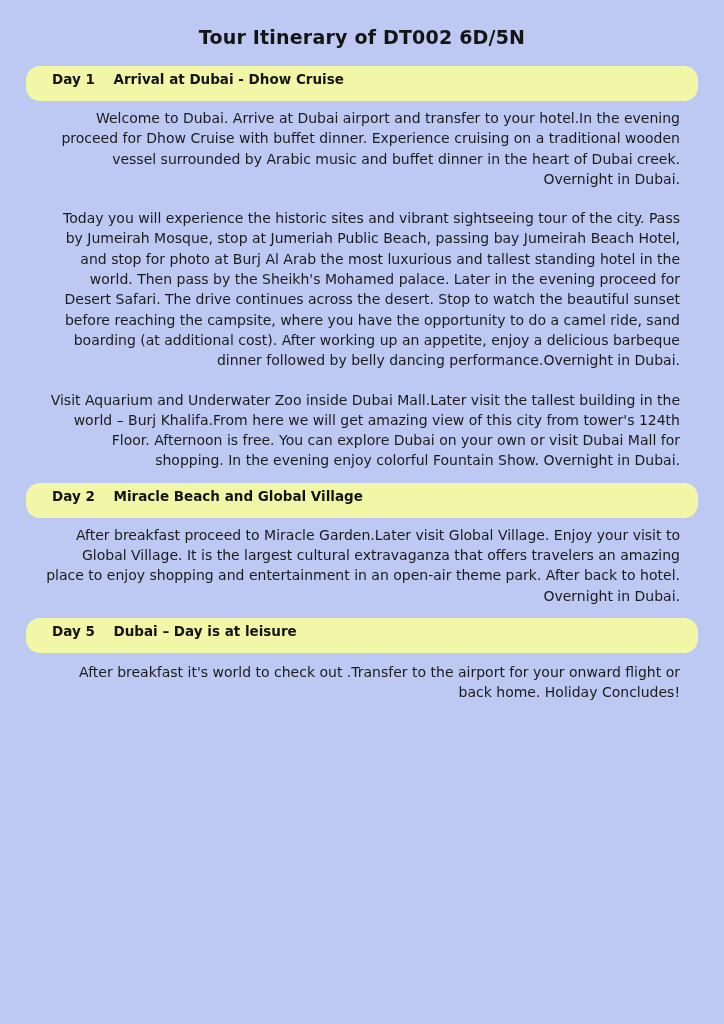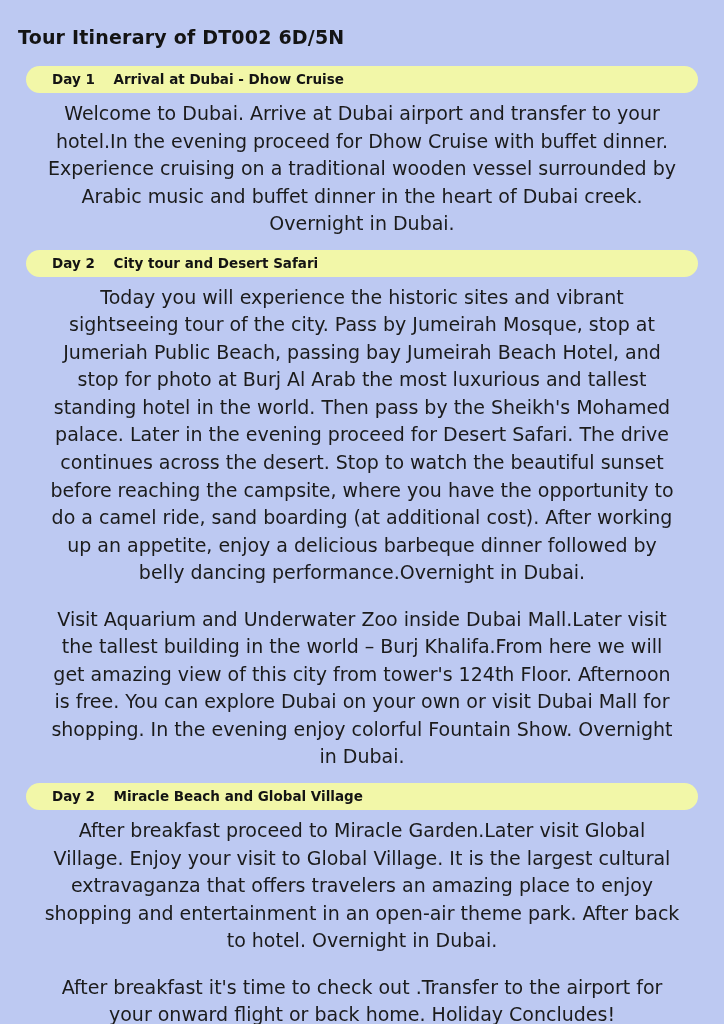--- a/index.html
+++ b/index.html
@@ -15,90 +15,90 @@
     overflow: hidden;
   }
   .page {
     position: relative;
     width: 724px;
     height: 1024px;
     box-sizing: border-box;
     padding: 0 18px;
   }
   .doc-title {
-    text-align: left;
+    text-align: center;
     font-size: 19px;
     font-weight: bold;
     letter-spacing: 0.2px;
     margin: 26px 0 18px 0;
     color: #141414;
   }
   .day-block {
     margin-bottom: 2px;
   }
   .day-header {
     background: #f2f7a8;
     border-radius: 14px;
-    padding: 5px 0 6px 0;
+    padding: 5px 0 14px 0;
     margin: 0 8px 0 8px;
     font-size: 13.5px;
     font-weight: bold;
     color: #141414;
   }
   .day-header .label {
     display: inline-block;
     padding-left: 26px;
   }
   .day-header .heading {
     display: inline-block;
     padding-left: 14px;
   }
   .day-body {
     padding: 7px 26px 10px 26px;
-    font-size: 19px;
+    font-size: 14px;
     line-height: 1.45;
     color: #1b1b1b;
-    text-align: center;
+    text-align: right;
   }
 </style>
 </head>
 <body>
 
 <div class="page">
 
   <div class="doc-title">Tour Itinerary of  DT002       6D/5N</div>
 
   <div class="day-block">
     <div class="day-header">
       <span class="label">Day 1</span>
       <span class="heading">Arrival at Dubai - Dhow Cruise</span>
     </div>
     <div class="day-body">Welcome to Dubai. Arrive at Dubai airport and transfer to your hotel.In the evening proceed for Dhow Cruise with buffet dinner. Experience cruising on a traditional wooden vessel surrounded by Arabic music and buffet dinner in the heart of Dubai creek. Overnight in Dubai.</div>
   </div>
 
   <div class="day-block">
-    <div class="day-header">
-      <span class="label">Day 2</span>
-      <span class="heading">City tour and Desert Safari</span>
-    </div>
     <div class="day-body">Today you will experience the historic sites and vibrant sightseeing tour of the city. Pass by Jumeirah Mosque, stop at Jumeriah Public Beach, passing bay Jumeirah Beach Hotel, and stop for photo at Burj Al Arab the most luxurious and tallest standing hotel in the world. Then pass by the Sheikh's Mohamed palace. Later in the evening proceed for Desert Safari. The drive continues across the desert. Stop to watch the beautiful sunset before reaching the campsite, where you have the opportunity to do a camel ride, sand boarding (at additional cost). After working up an appetite, enjoy a delicious barbeque dinner followed by belly dancing performance.Overnight in Dubai.</div>
   </div>
 
   <div class="day-block">
     <div class="day-body">Visit Aquarium and Underwater Zoo inside Dubai Mall.Later visit the tallest building in the world – Burj Khalifa.From here we will get amazing view of this city from tower's 124th Floor. Afternoon is free. You can explore Dubai on your own or visit Dubai Mall for shopping. In the evening enjoy colorful Fountain Show. Overnight in Dubai.</div>
   </div>
 
   <div class="day-block">
     <div class="day-header">
       <span class="label">Day 2</span>
       <span class="heading">Miracle Beach and Global Village</span>
     </div>
     <div class="day-body">After breakfast proceed to Miracle Garden.Later visit Global Village. Enjoy your visit to Global Village. It is the largest cultural extravaganza that offers travelers an amazing place to enjoy shopping and entertainment in an open-air theme park. After back to hotel. Overnight in Dubai.</div>
   </div>
 
   <div class="day-block">
+    <div class="day-header">
+      <span class="label">Day 5</span>
+      <span class="heading">Dubai – Day is at leisure</span>
+    </div>
   </div>
 
   <div class="day-block">
-    <div class="day-body">After breakfast it's time to check out .Transfer to the airport for your onward flight or back home. Holiday Concludes!</div>
+    <div class="day-body">After breakfast it's world to check out .Transfer to the airport for your onward flight or back home. Holiday Concludes!</div>
   </div>
 
 </div>
 
 </body></html>

